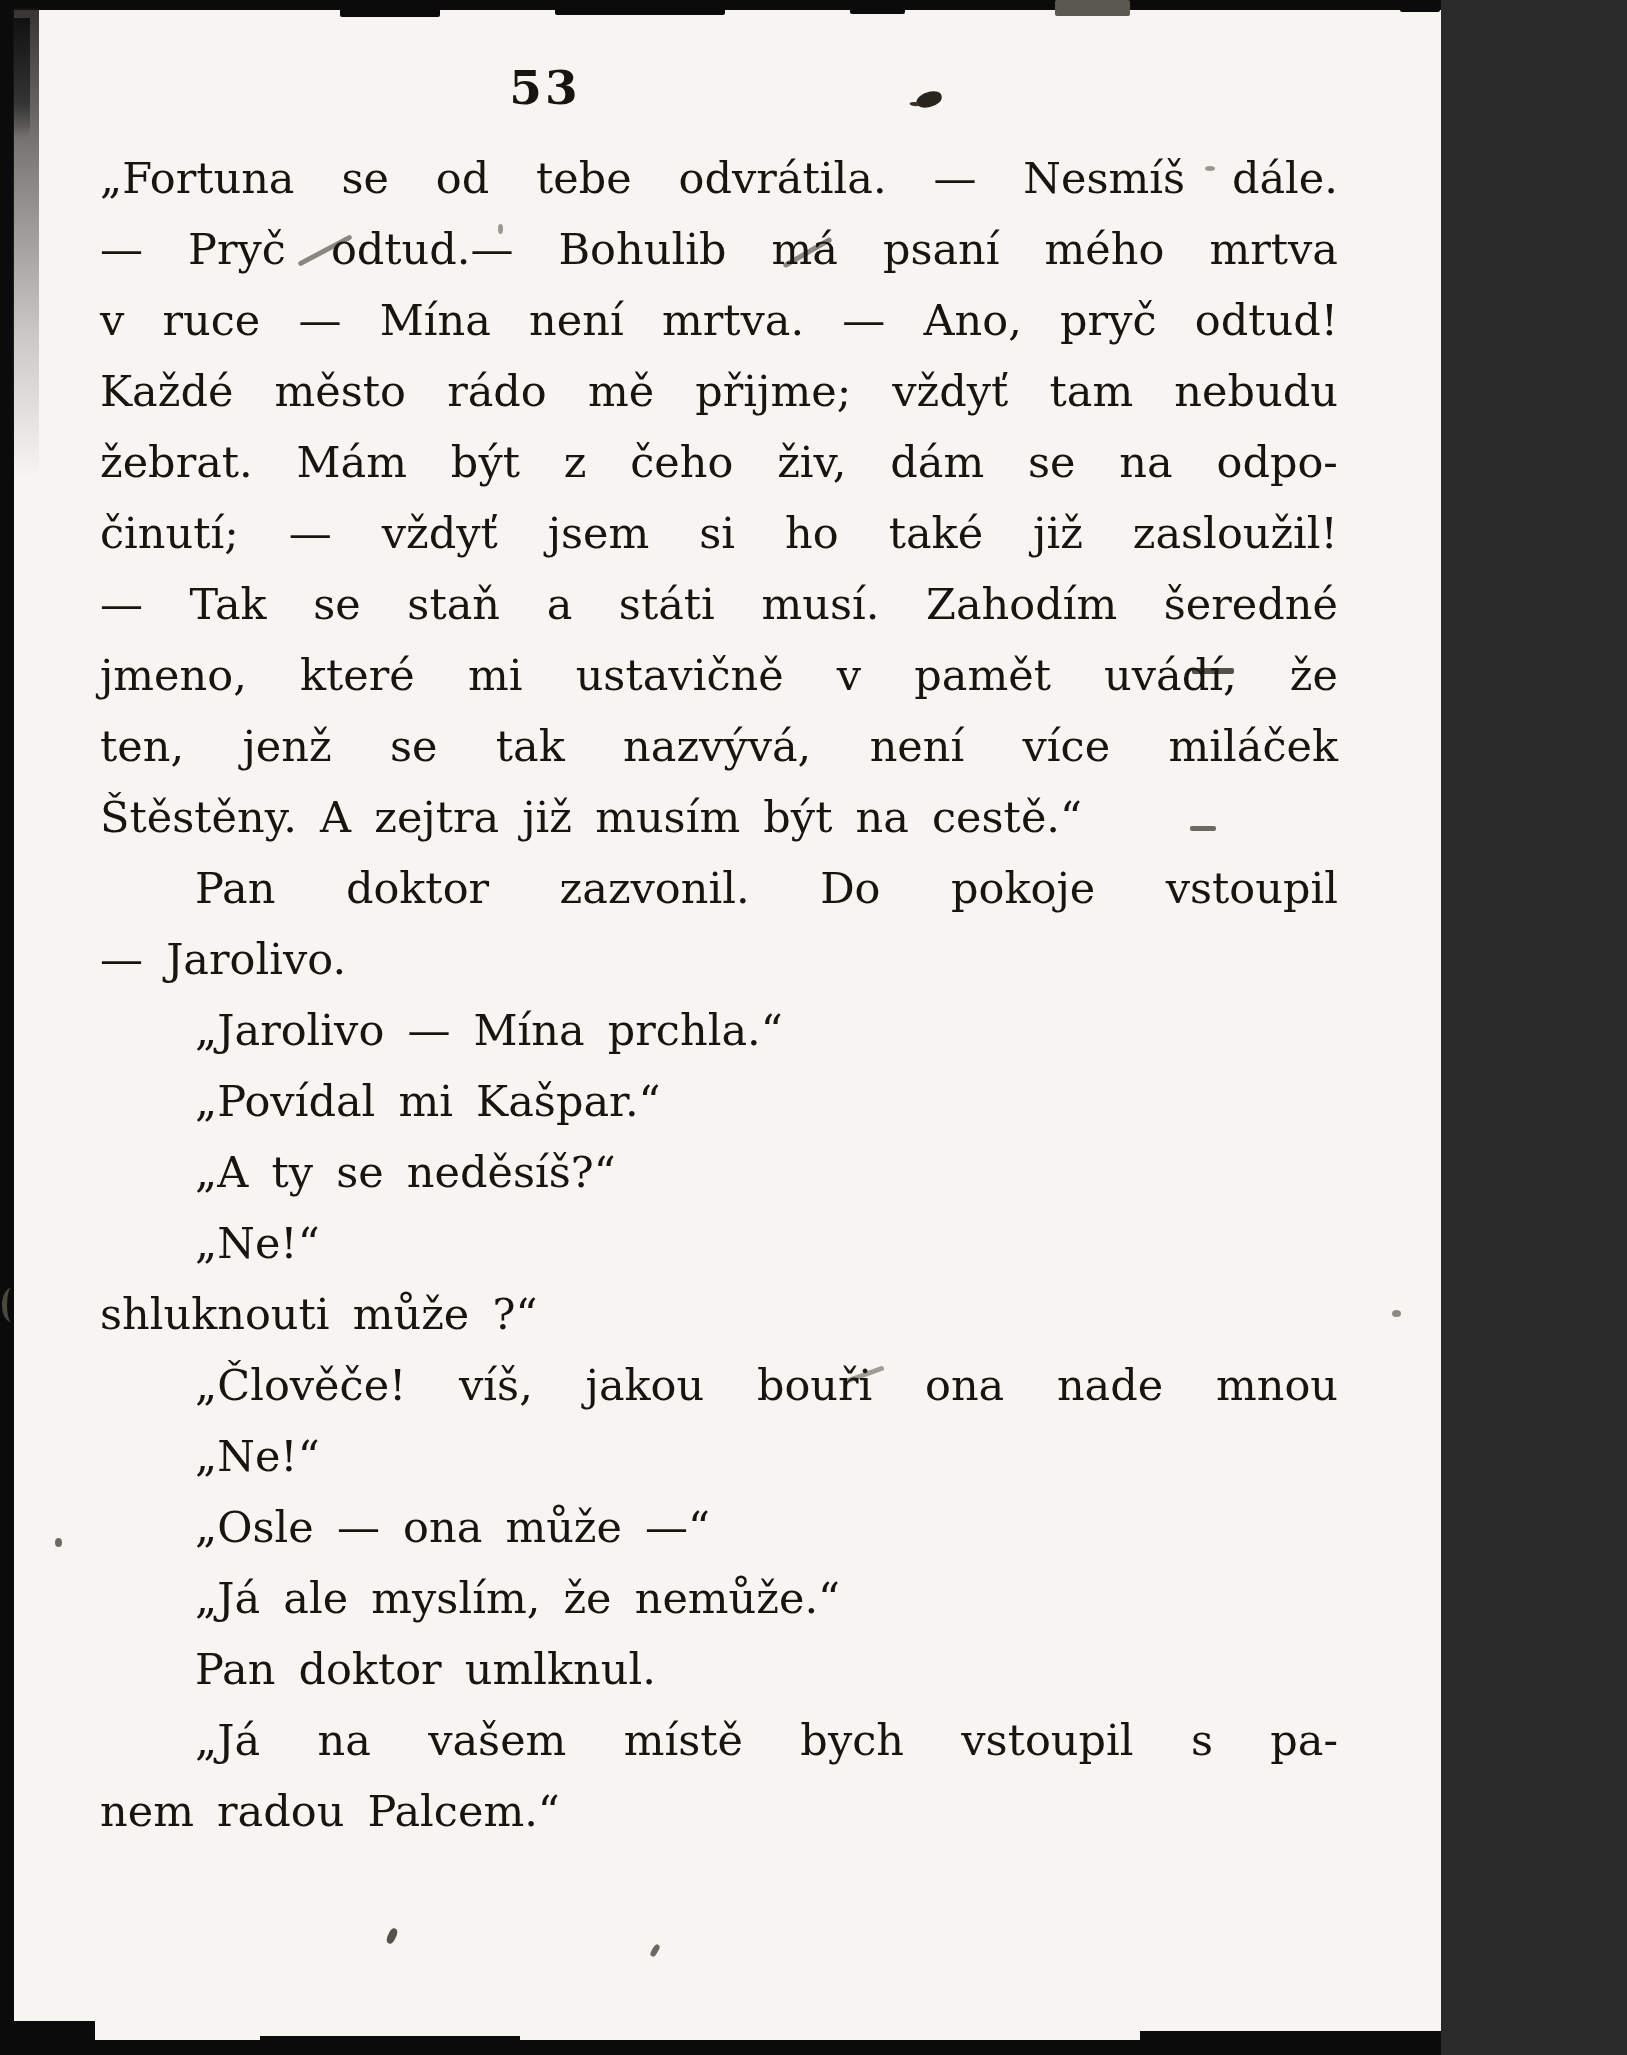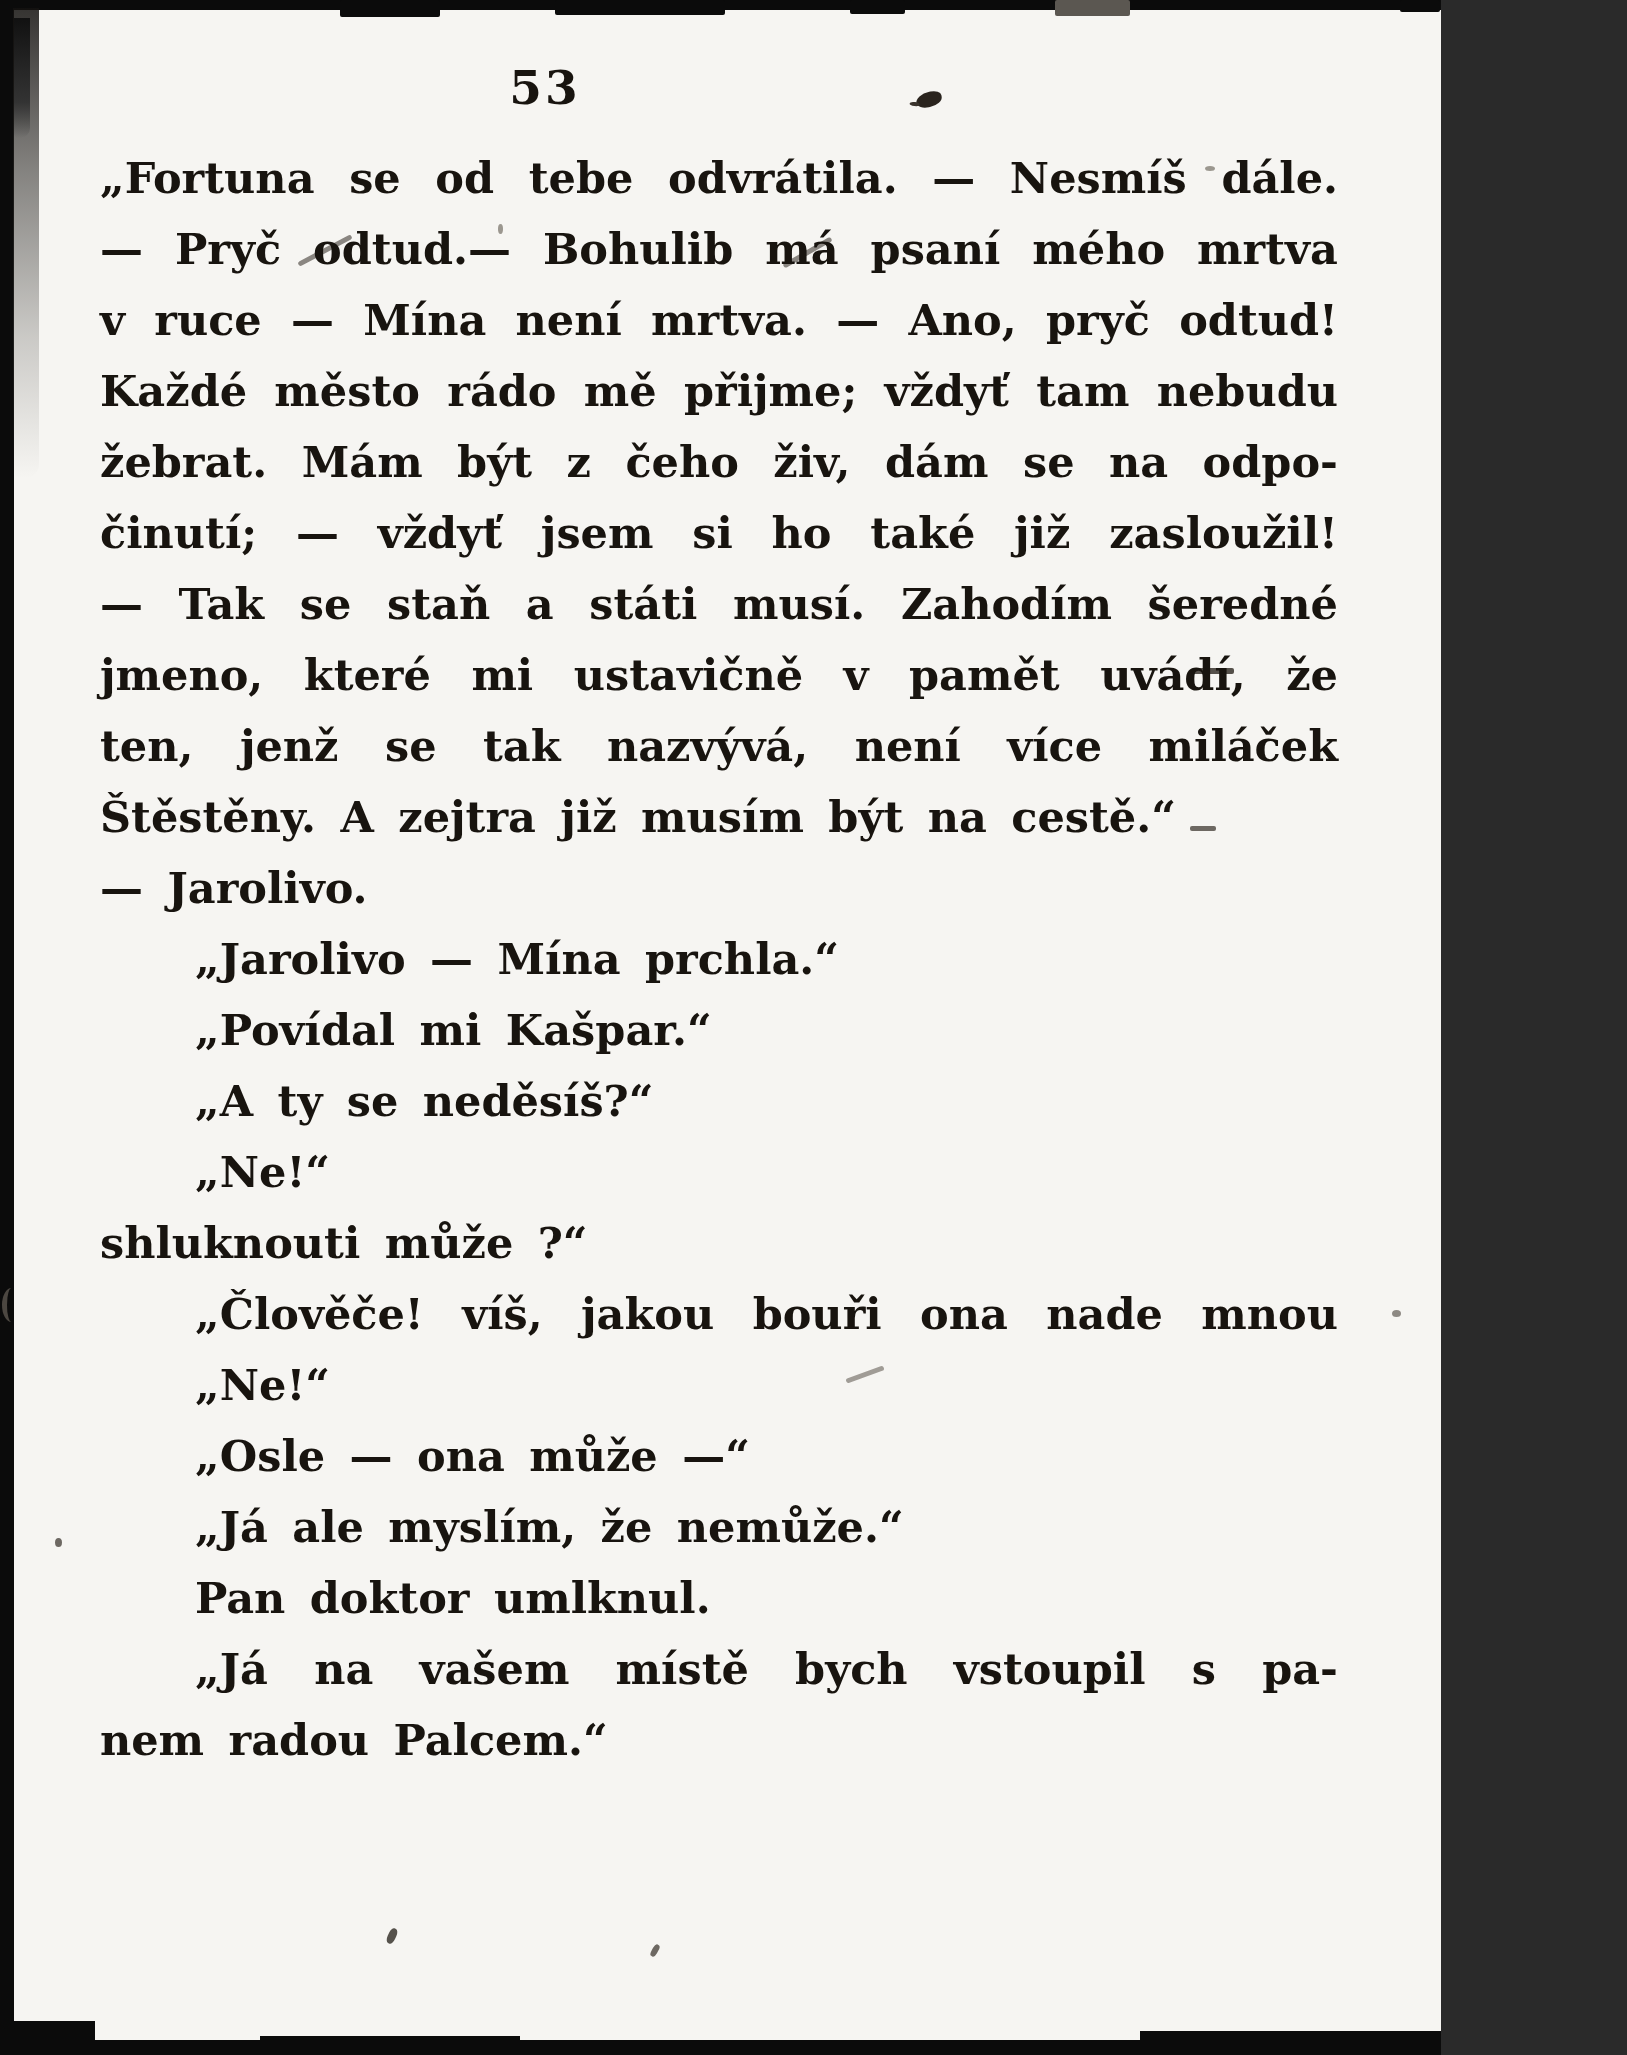--- a/index.html
+++ b/index.html
@@ -43,21 +43,21 @@
   }
   
   .page-number{
     position:absolute;left:0;top:60px;width:1090px;
     text-align:center;
     font-size:47px;font-weight:700;letter-spacing:3px;
   }
   
   .text-block{
     position:absolute;left:100px;top:143px;width:1238px;
-    font-size:43px;font-weight:700;line-height:71px;
+    font-size:43px;font-weight:400;line-height:71px;
     word-spacing:0.22em;
   }
   .line{white-space:nowrap;}
   .line.indent{padding-left:95px;}
   .line.justify{display:flex;justify-content:space-between;white-space:normal;}
   .line.justify span{flex:0 0 auto;}
 </style>
 </head>
 <body>
 
@@ -189,20 +189,28 @@
         <span>ten,</span>
         <span>jenž</span>
         <span>se</span>
         <span>tak</span>
         <span>nazvývá,</span>
         <span>není</span>
         <span>více</span>
         <span>miláček</span>
       </div>
       <div class="line">Štěstěny. A zejtra již musím být na cestě.“</div>
+      <div class="line justify indent">
+        <span>Pan</span>
+        <span>doktor</span>
+        <span>zazvonil.</span>
+        <span>Do</span>
+        <span>pokoje</span>
+        <span>vstoupil</span>
+      </div>
       <div class="line">— Jarolivo.</div>
       <div class="line indent">„Jarolivo — Mína prchla.“</div>
       <div class="line indent">„Povídal mi Kašpar.“</div>
       <div class="line indent">„A ty se neděsíš?“</div>
       <div class="line indent">„Ne!“</div>
       <div class="line">shluknouti může ?“</div>
       <div class="line justify indent">
         <span>„Člověče!</span>
         <span>víš,</span>
         <span>jakou</span>

